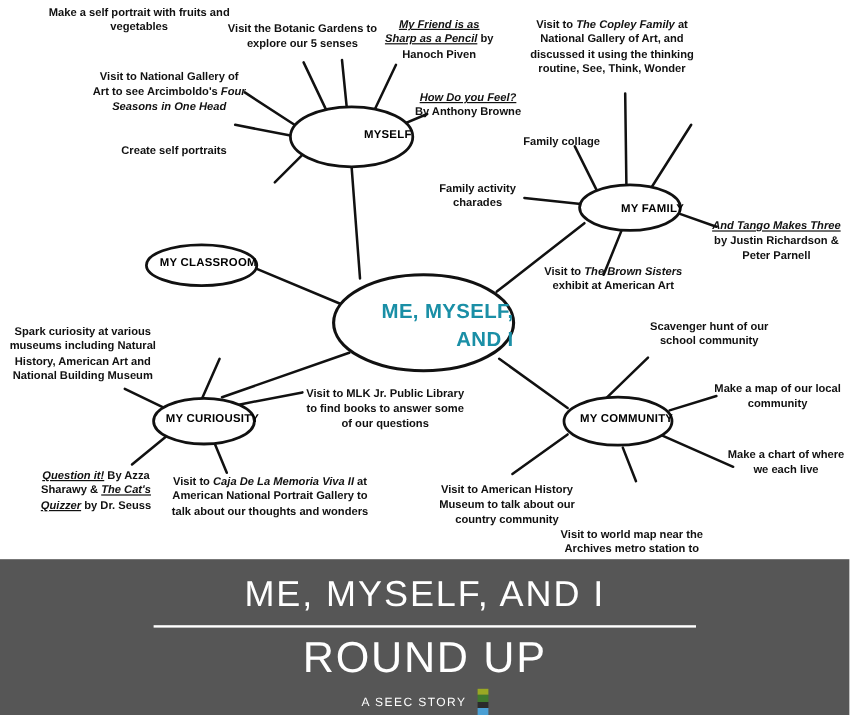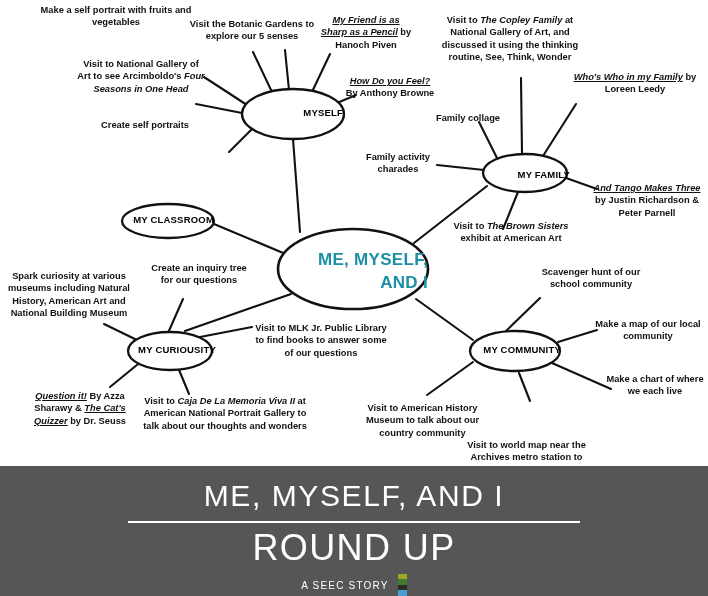--- a/index.html
+++ b/index.html
@@ -176,23 +176,20 @@
     <div class="leaf" style="left:182px; top:18px; width:140px;">Visit the Botanic Gardens to explore our 5 senses</div>
 
     <div class="leaf" style="left:320px; top:14px; width:92px;">
       <u><i>My Friend is as Sharp as a Pencil</i></u> by Hanoch Piven
     </div>
 
     <div class="leaf" style="left:440px; top:14px; width:140px;">
       Visit to <i>The Copley Family</i> at National Gallery of Art, and discussed it using the thinking routine, See, Think, Wonder
     </div>
 
-    <div class="leaf" style="left:568px; top:71px; width:134px;">
-      <u><i>Who's Who in my Family</i></u> by Loreen Leedy
-    </div>
 
     <div class="leaf" style="left:76px; top:58px; width:130px;">
       Visit to National Gallery of Art to see Arcimboldo's <i>Four Seasons in One Head</i>
     </div>
 
     <div class="leaf" style="left:345px; top:75px; width:90px;">
       <u><i>How Do you Feel?</i></u> By Anthony Browne
     </div>
 
     <div class="leaf" style="left:420px; top:112px; width:96px;">Family collage</div>
@@ -205,21 +202,20 @@
       <u><i>And Tango Makes Three</i></u> by Justin Richardson &amp; Peter Parnell
     </div>
 
 
     <div class="leaf" style="left:448px; top:220px; width:126px;">
       Visit to <i>The Brown Sisters</i> exhibit at American Art
     </div>
 
     <div class="leaf" style="left:4px; top:270px; width:130px;">Spark curiosity at various museums including Natural History, American Art and National Building Museum</div>
 
-    <div class="leaf" style="left:144px; top:262px; width:110px;">Create an inquiry tree for our questions</div>
 
     <div class="leaf" style="left:250px; top:322px; width:142px;">Visit to MLK Jr. Public Library to find books to answer some of our questions</div>
 
     <div class="leaf" style="left:527px; top:266px; width:128px;">Scavenger hunt of our school community</div>
 
     <div class="leaf" style="left:592px; top:318px; width:112px;">Make a map of our local community</div>
 
     <div class="leaf" style="left:605px; top:373px; width:100px;">Make a chart of where we each live</div>
 
     <div class="leaf" style="left:22px; top:390px; width:116px;">

